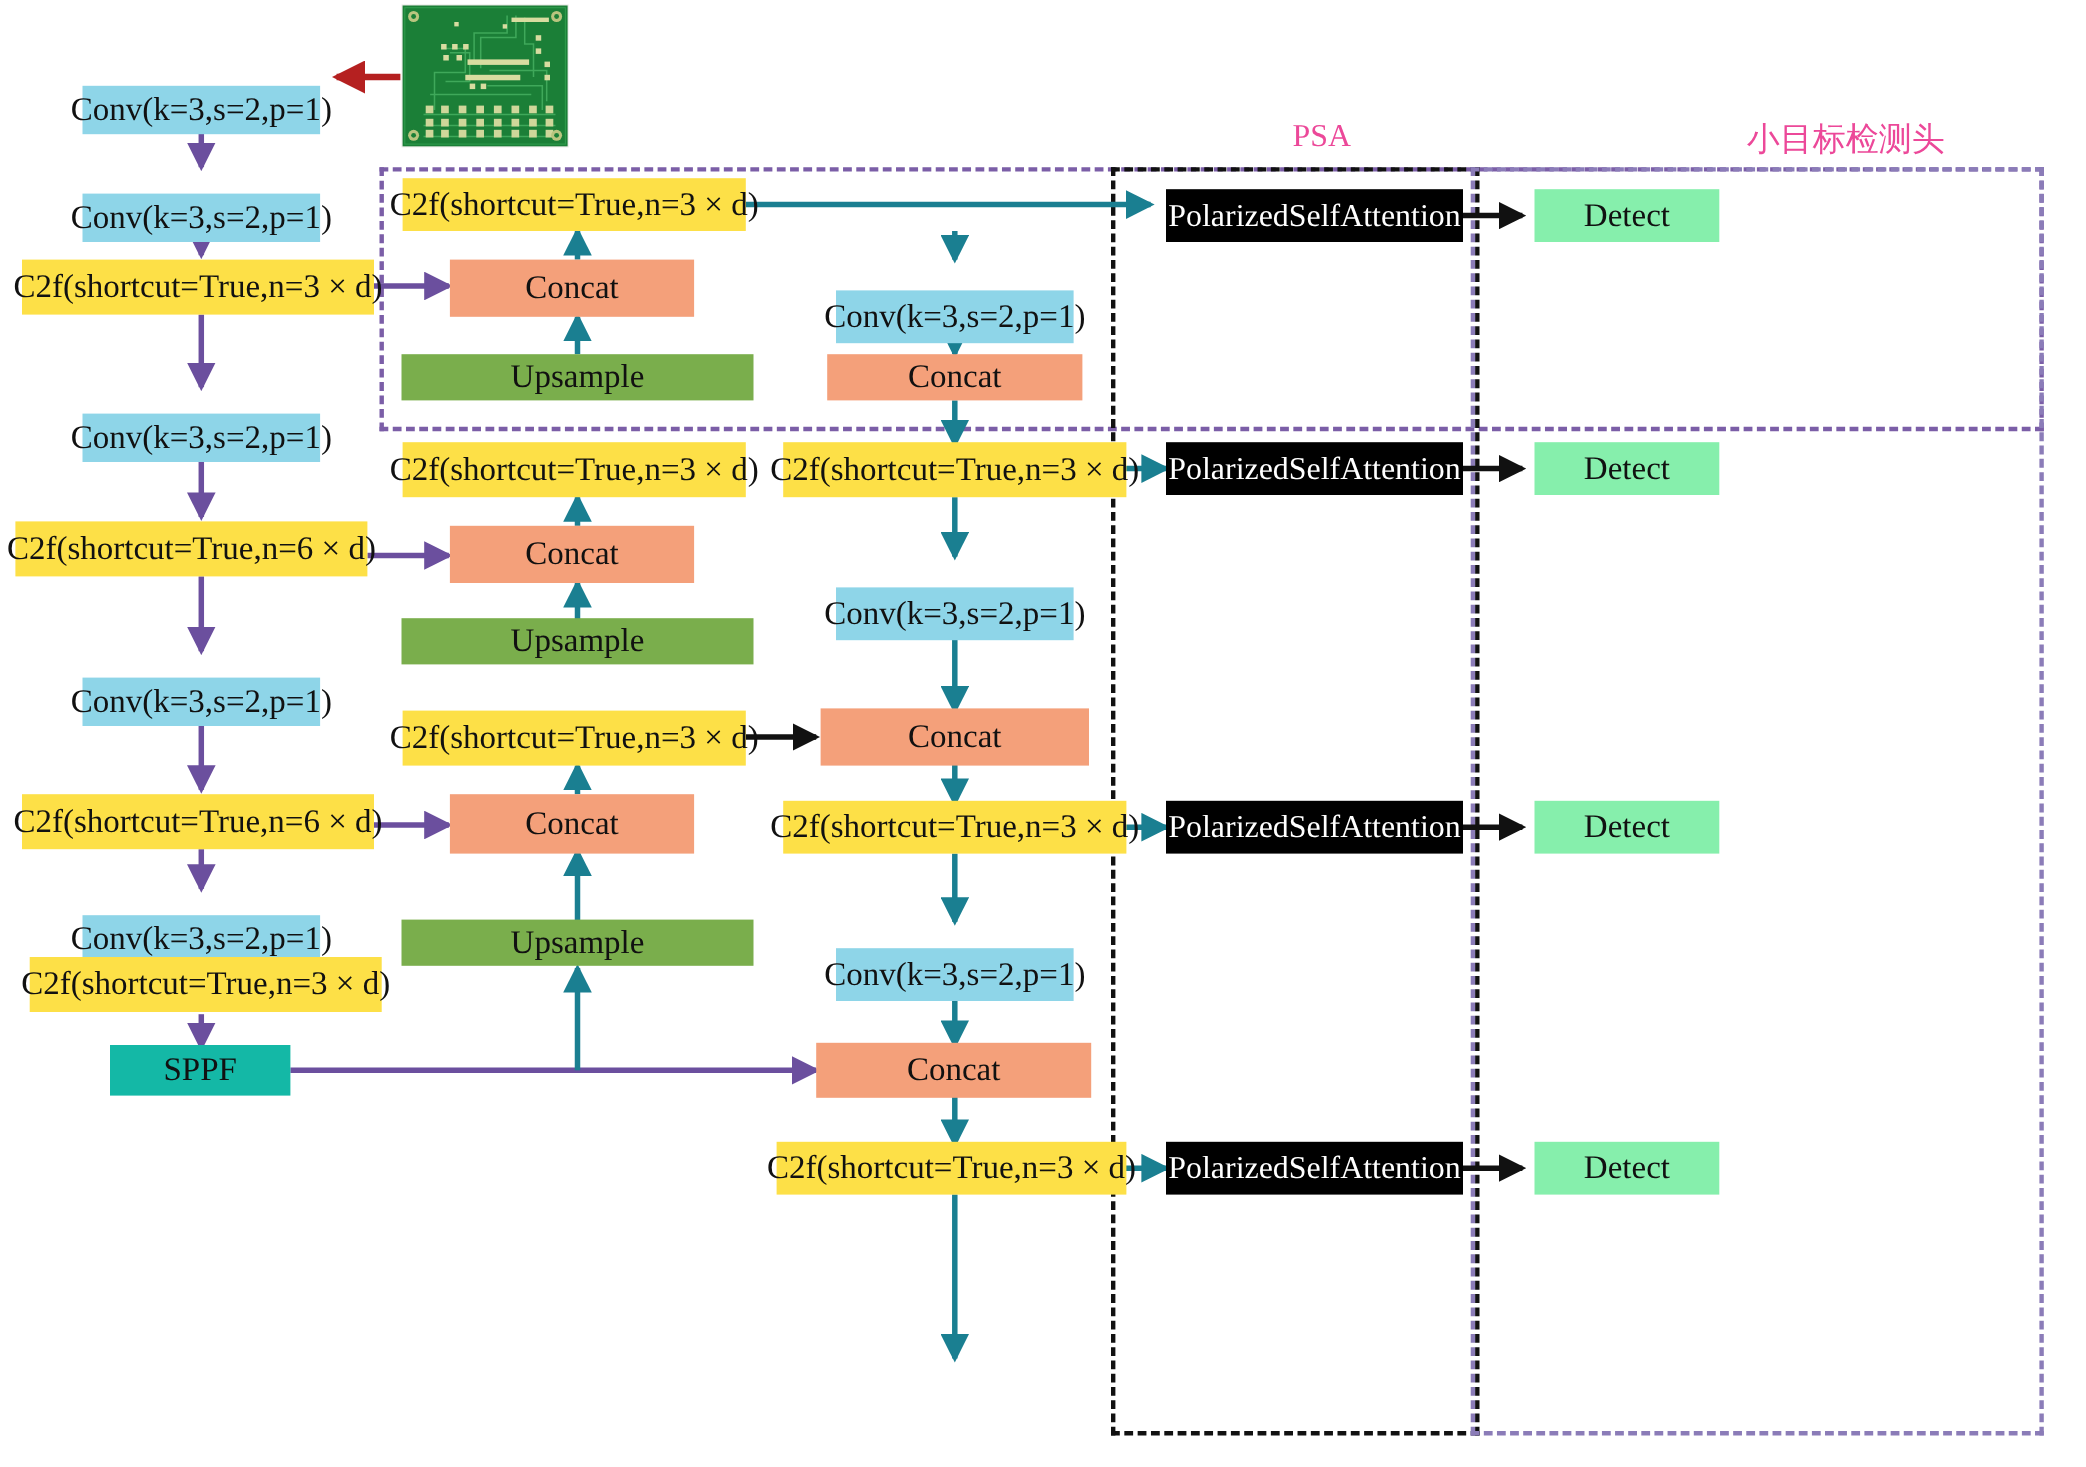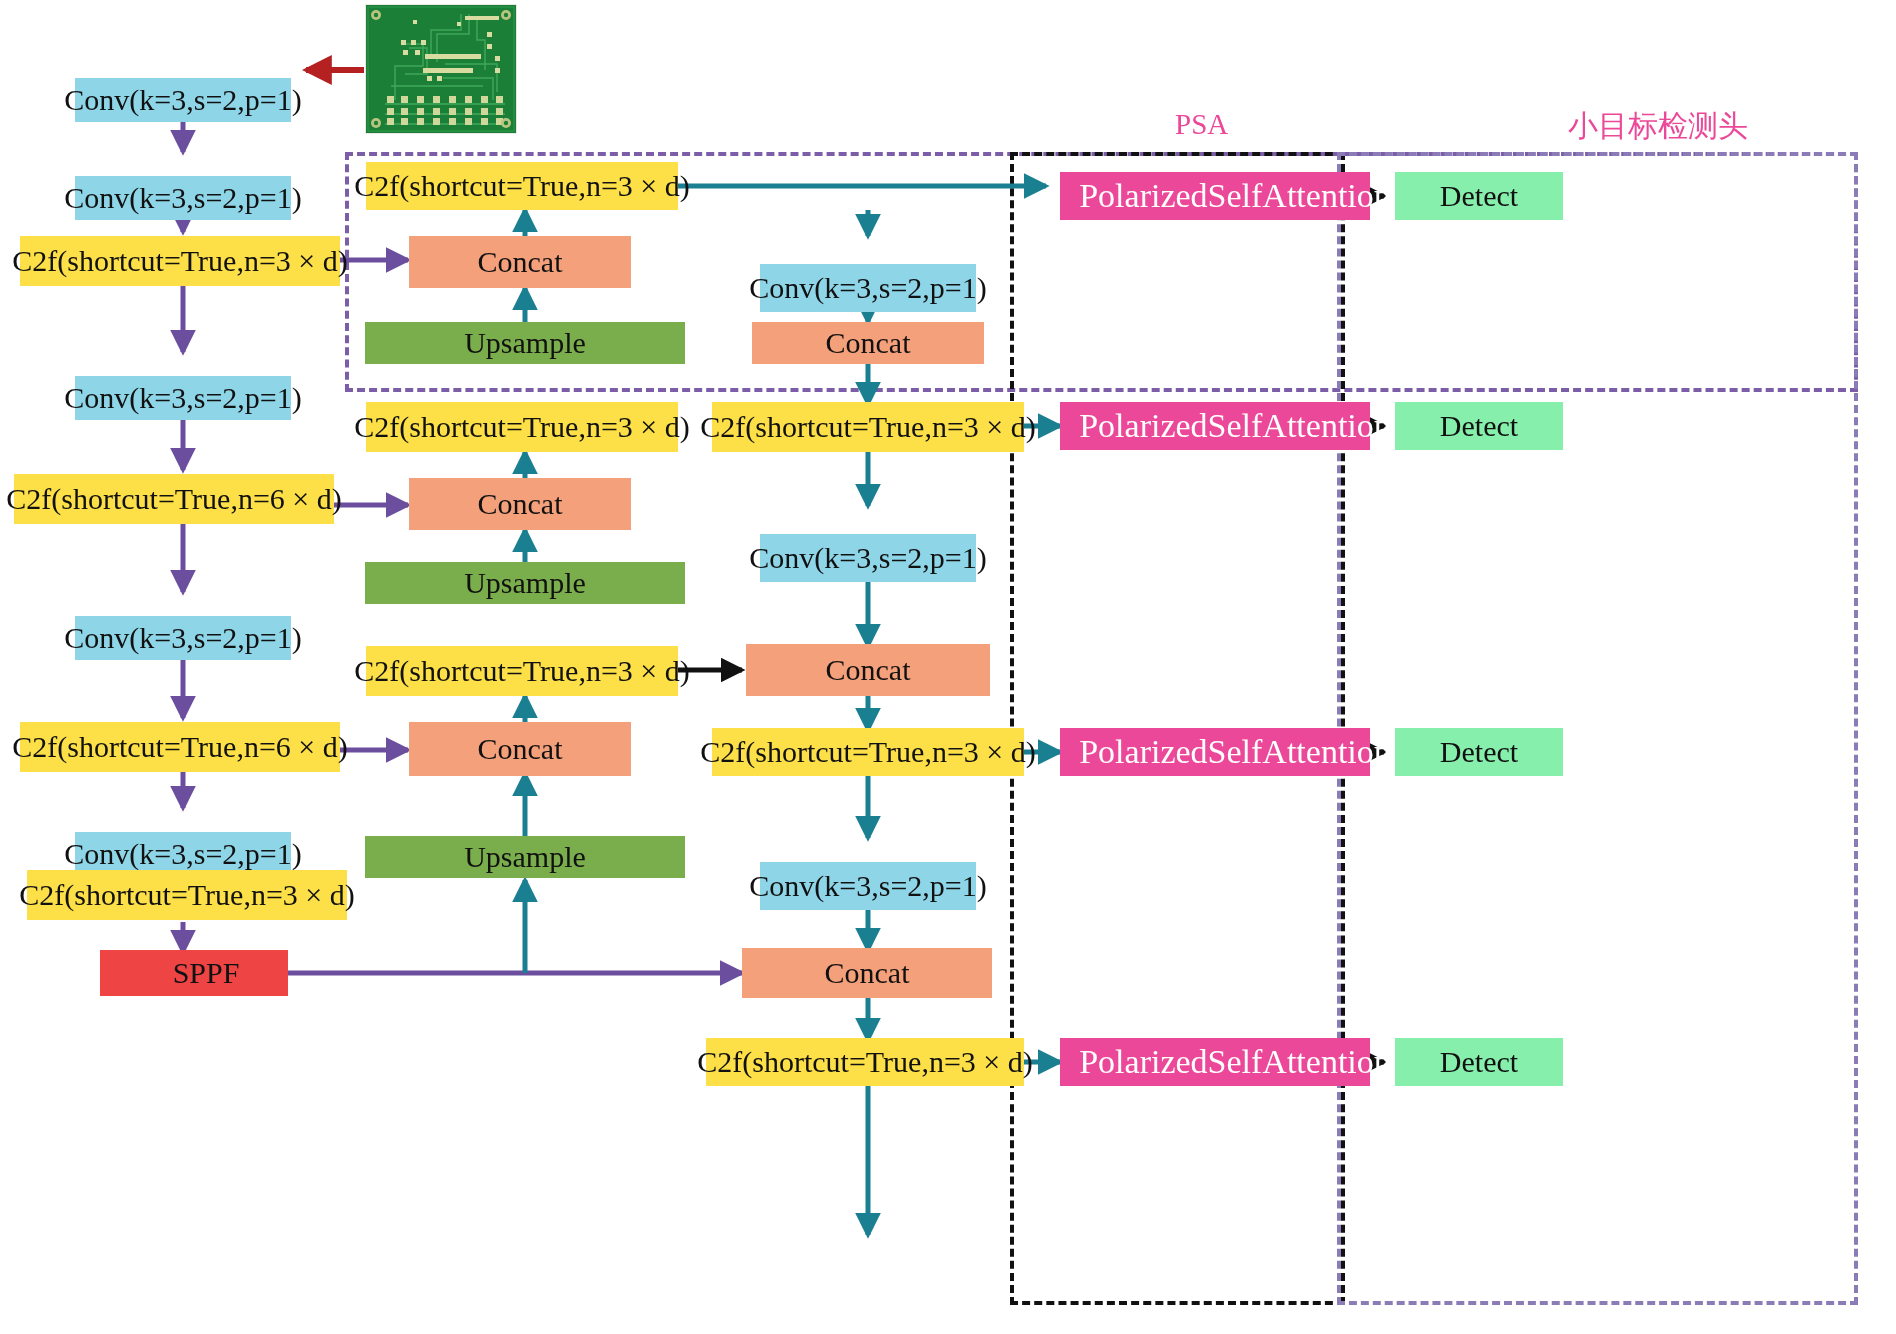--- a/index.html
+++ b/index.html
@@ -8,31 +8,31 @@
        -webkit-font-smoothing:antialiased;}
   #stage{position:absolute;inset:0;width:1896px;height:1334px;overflow:hidden;}
 
   .node{position:absolute;display:flex;align-items:center;justify-content:center;
         text-align:center;color:#111111;line-height:1;white-space:nowrap;
         font-size:30px;z-index:6;}
   .node.conv{background:#8ed5e8;margin-top:28px;}
   .node.c2f{background:#fde047;}
   .node.concat{background:#f4a07a;}
   .node.upsample{background:#7aae4c;}
-  .node.sppf{background:#ef4444;padding-left:24px;}
-  .node.psa{background:#ec4899;color:#ffffff;font-size:34px;padding-left:40px;}
+  .node.sppf{background:#14b8a6;}
+  .node.psa{background:#000000;color:#ffffff;font-size:29px;}
   .node.detect{background:#86efac;margin-left:11px;}
 
   .grp{position:absolute;z-index:2;pointer-events:none;}
   .grp.purple{border:4px dashed #7b5ea7;}
   .grp.black{border:4px dashed #111111;}
   .grp.lav{border:4px dashed #8b7cb8;}
 
   .glabel{position:absolute;font-size:29px;color:#ec4899;white-space:nowrap;z-index:7;}
-  .glabel.cn{font-family:Liberation Serif, serif;font-size:30px;}
+  .glabel.cn{font-family:Liberation Serif, serif;font-size:30px;margin-left:20px;}
 
   svg.wires{position:absolute;left:0;top:0;width:1896px;height:1334px;z-index:4;
             pointer-events:none;overflow:visible;}
   .pcbwrap{position:absolute;overflow:hidden;}
 </style>
 </head>
 <body>
 
 <div id="stage">
 

